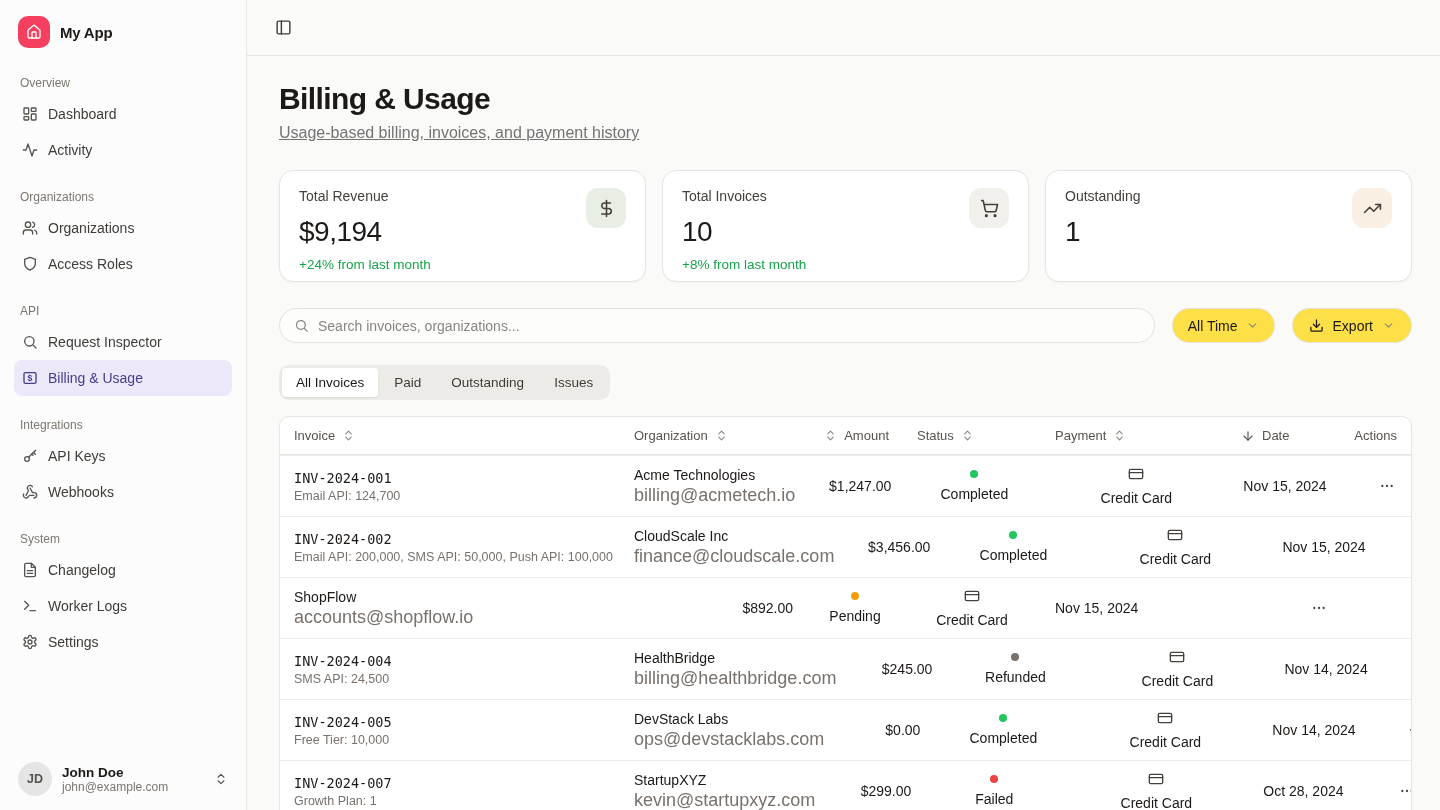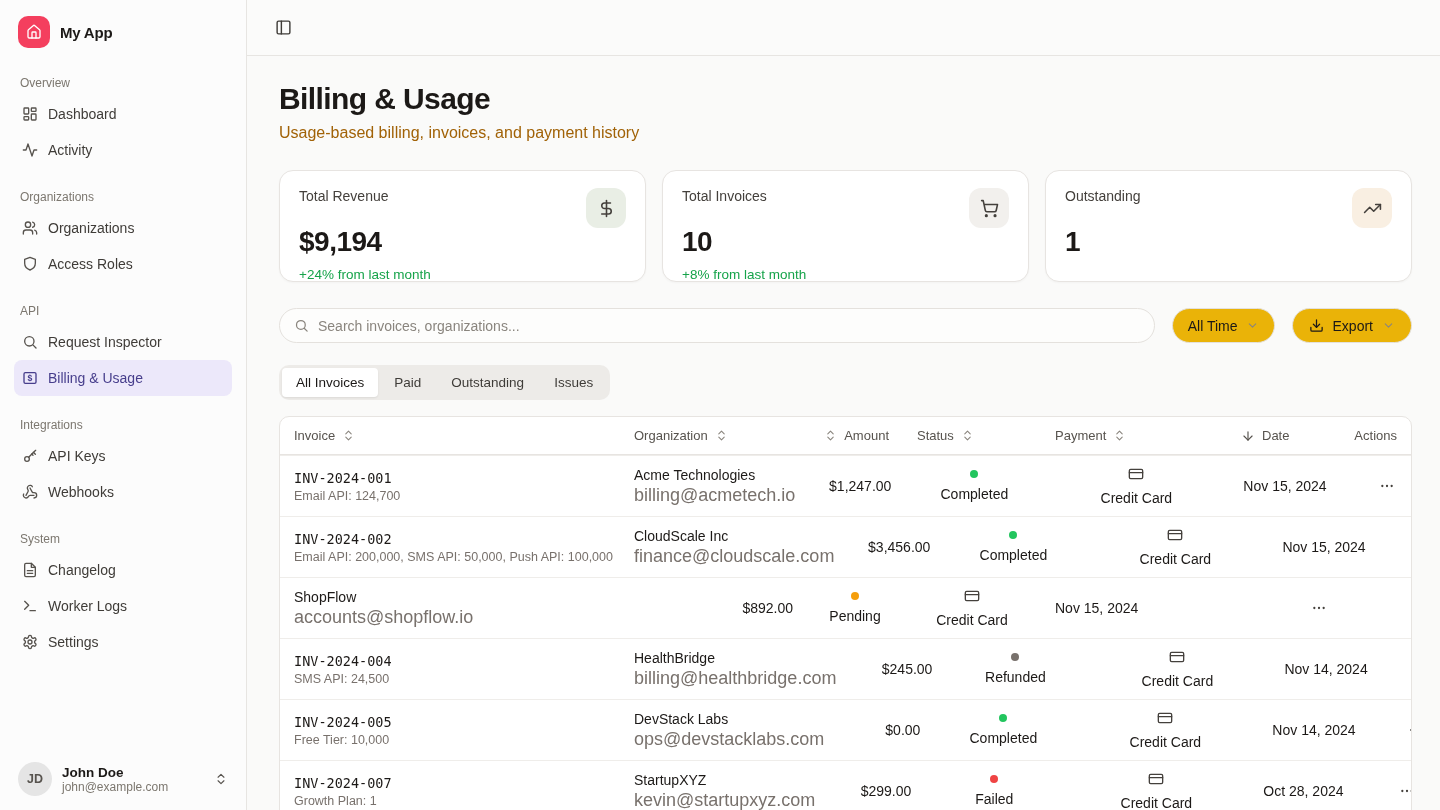--- a/index.html
+++ b/index.html
@@ -55,53 +55,53 @@
   .topbar {
     height:56px; flex:none; background:#fbfbfa;
     border-bottom:1px solid #e7e5e2;
     display:flex; align-items:center; padding:0 26px;
   }
   .topbar-toggle { background:none; border:none; color:#3f3c38; cursor:pointer; display:flex; padding:2px; }
   .topbar-toggle svg { width:17px; height:17px; }
 
   .content { padding:26px 28px 0 32px; flex:1; min-height:0; }
   .page-title { font-size:30px; font-weight:700; letter-spacing:-0.6px; }
-  .page-subtitle { margin-top:8px; font-size:16px; color:#a16207; }
+  .page-subtitle { margin-top:8px; font-size:16px; color:#737373;text-decoration:underline; }
 
   
   .stats { display:flex; gap:16px; margin-top:28px; }
   .stat-card {
     flex:1; background:#fff; border:1px solid #e7e4e1; border-radius:14px;
     padding:17px 19px; height:112px;
     display:flex; justify-content:space-between;
     box-shadow:0 1px 2px rgba(0,0,0,.03);
   }
   .stat-label { font-size:14px; color:#44403c; }
-  .stat-value { font-size:28px; font-weight:700; letter-spacing:-0.5px; margin-top:22px; }
+  .stat-value { font-size:28px; font-weight:400; letter-spacing:-0.5px; margin-top:12px; }
   .stat-delta { font-size:13.5px; color:#16a34a; margin-top:9px; min-height:16px; }
   .stat-badge {
     width:40px; height:40px; border-radius:12px; flex:none;
     display:flex; align-items:center; justify-content:center; color:#44403c;
   }
   .stat-badge svg { width:19px; height:19px; }
 
   
   .toolbar { display:flex; gap:17px; margin-top:26px; }
   .search-box {
     flex:1; height:35px; background:#fdfdfc; border:1px solid #e4e1dd;
     border-radius:18px; display:flex; align-items:center; gap:9px; padding:0 14px;
   }
   .search-box .ic { color:#8a857e; width:15px; height:15px; }
   .search-box input {
     border:none; outline:none; background:transparent; flex:1;
     font-family:inherit; font-size:14px; color:#1c1917;
   }
   .search-box input::placeholder { color:#8a857e; }
   .pill-btn {
-    height:35px; background:#eab308; border:1px solid #e4e1dd; border-radius:18px;
+    height:35px; background:#fde047; border:1px solid #e4e1dd; border-radius:18px;
     display:flex; align-items:center; gap:8px; padding:0 15px;
     font-family:inherit; font-size:14px; color:#1c1917; cursor:pointer;
   }
   .pill-btn .chev { color:#8a857e; width:13px; height:13px; }
   .pill-btn .dl { width:15px; height:15px; color:#1c1917; }
   .pill-btn.export { font-weight:500; gap:9px; padding:0 16px; }
 
   
   .tabs {
     display:inline-flex; margin-top:22px; background:#edebe8;

